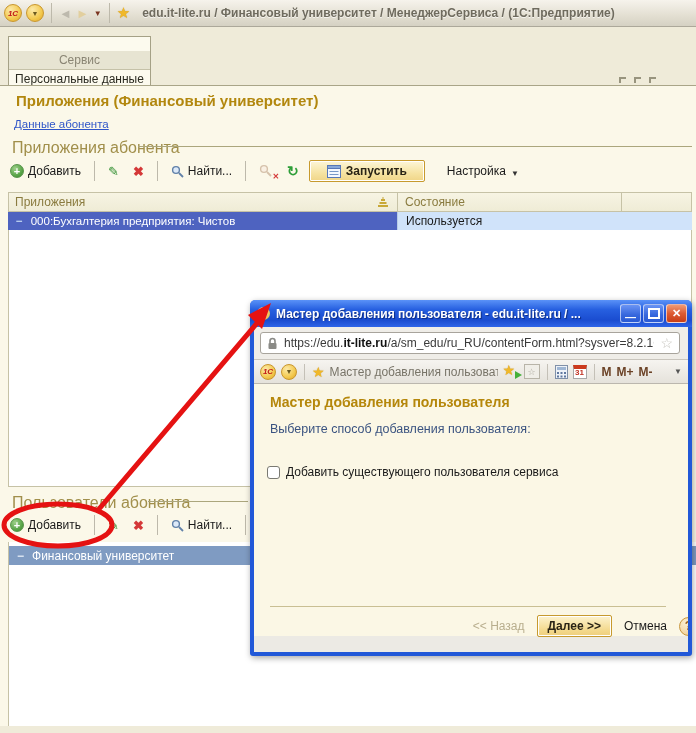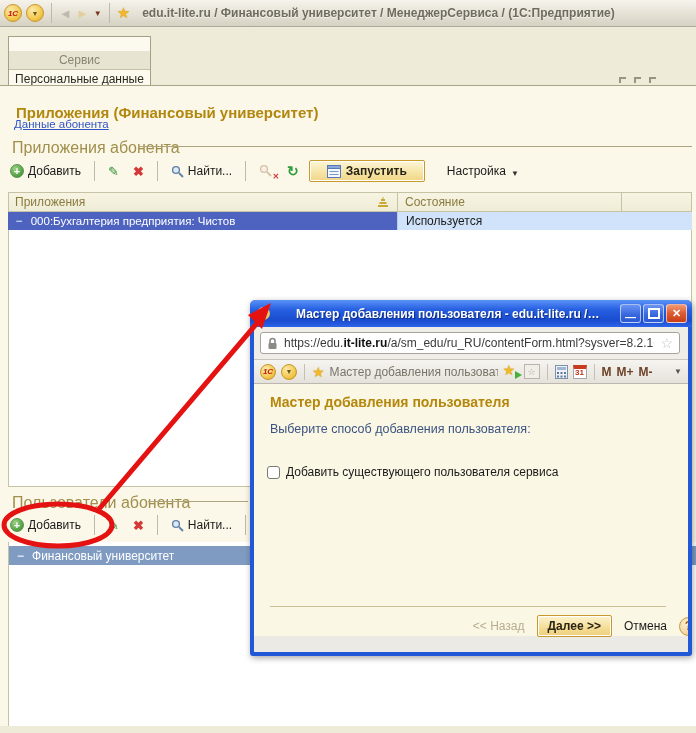--- a/index.html
+++ b/index.html
@@ -24,21 +24,21 @@
   
   .tabbox{position:absolute;left:8px;top:36px;width:141px;border:1px solid #a5a186;background:#fcfaee;}
   .tab-top{height:18px;background:#e7e4d2;border-bottom:1px solid #c5c1a8;color:#8a8574;
     display:flex;align-items:center;justify-content:center;font-size:12px;margin-top:14px;}
   .tab-bottom{height:18px;display:flex;align-items:center;justify-content:center;color:#2a2a20;font-size:12px;}
   .hdiv{position:absolute;left:0;top:85px;width:696px;height:1px;background:#a9a588;}
   .pane{position:absolute;left:0;top:86px;width:696px;height:647px;background:#fbf8e9;}
   .corner-marks{position:absolute;right:40px;top:77px;display:flex;gap:8px;}
   .corner-marks span{width:5px;height:4px;border-top:2px solid #98947e;border-left:2px solid #98947e;display:inline-block;}
   
-  .page-title{position:absolute;left:16px;top:104px;font-size:15px;font-weight:bold;color:#b2870e;}
+  .page-title{position:absolute;left:16px;top:92px;font-size:15px;font-weight:bold;color:#b2870e;}
   .sub-link{position:absolute;left:14px;top:118px;font-size:11.5px;color:#2f55c8;text-decoration:underline;cursor:pointer;}
   
   .fs-label{position:absolute;font-size:16px;color:#a18f4b;background:transparent;}
   .fs-line{position:absolute;height:1px;background:#aba67d;}
   
   .toolbar{position:absolute;display:flex;align-items:center;gap:6px;height:30px;}
   .tbtn{display:inline-flex;align-items:center;gap:4px;padding:2px 4px;cursor:pointer;white-space:nowrap;}
   .plus-circle{width:14px;height:14px;border-radius:50%;display:inline-flex;align-items:center;justify-content:center;
     background:radial-gradient(circle at 35% 30%,#9ed08a,#55a245 65%,#3c8430);color:#fff;font-weight:bold;font-size:11px;line-height:1;border:1px solid #57944a;box-sizing:border-box;}
   .pencil{color:#2e8e2e;font-size:13px;}
@@ -67,21 +67,21 @@
   .tbl2{position:absolute;left:8px;top:542px;width:688px;height:184px;background:#fff;border-left:1px solid #c6c2a6;box-sizing:border-box;}
   .row2{position:absolute;left:0px;top:4px;width:688px;height:19px;background:#7f9bc2;color:#fff;
     display:flex;align-items:center;padding-left:8px;box-sizing:border-box;gap:8px;font-size:12px;}
   .row2 .dash-ic{color:#dfe8f4;}
   .bottom-strip{position:absolute;left:0;top:726px;width:696px;height:7px;background:#efebd9;}
   
   .dialog{position:absolute;left:250px;top:300px;width:442px;height:356px;z-index:10;
     background:#2158d8;border-radius:6px 6px 3px 3px;box-shadow:1px 2px 6px rgba(0,0,0,.35);}
   .dlg-titlebar{position:absolute;left:0;top:0;width:442px;height:27px;border-radius:5px 5px 0 0;
     background:linear-gradient(#5a92f8,#2760e0 35%,#1a4cd0 75%,#2e64e8);
-    display:flex;align-items:center;box-sizing:border-box;padding:0 5px 0 7px;gap:20px;}
+    display:flex;align-items:center;box-sizing:border-box;padding:0 5px 0 7px;}
   .dlg-ico{width:13px;height:13px;border-radius:50%;background:radial-gradient(circle at 35% 30%,#fce9a8,#e8b335);flex:0 0 auto;}
   .dlg-title{color:#fff;font-weight:bold;font-size:12px;margin-left:6px;text-shadow:1px 1px 1px #0a2a80;
     white-space:nowrap;overflow:hidden;text-overflow:ellipsis;flex:1;}
   .winbtns{display:flex;gap:2px;flex:0 0 auto;}
   .wbtn{width:21px;height:19px;border-radius:3px;border:1px solid #ffffff99;box-sizing:border-box;
     display:inline-flex;align-items:center;justify-content:center;color:#fff;font-size:11px;font-weight:bold;cursor:pointer;
     background:linear-gradient(#6a94f4,#3566dc 60%,#2a5ad4);}
   .wbtn.min span{margin-top:7px;}
   .wbtn.max span{width:8px;height:7px;border:2px solid #fff;display:inline-block;}
   .wbtn.close{background:linear-gradient(#f09a74,#dd5b32 50%,#c83e16);}

